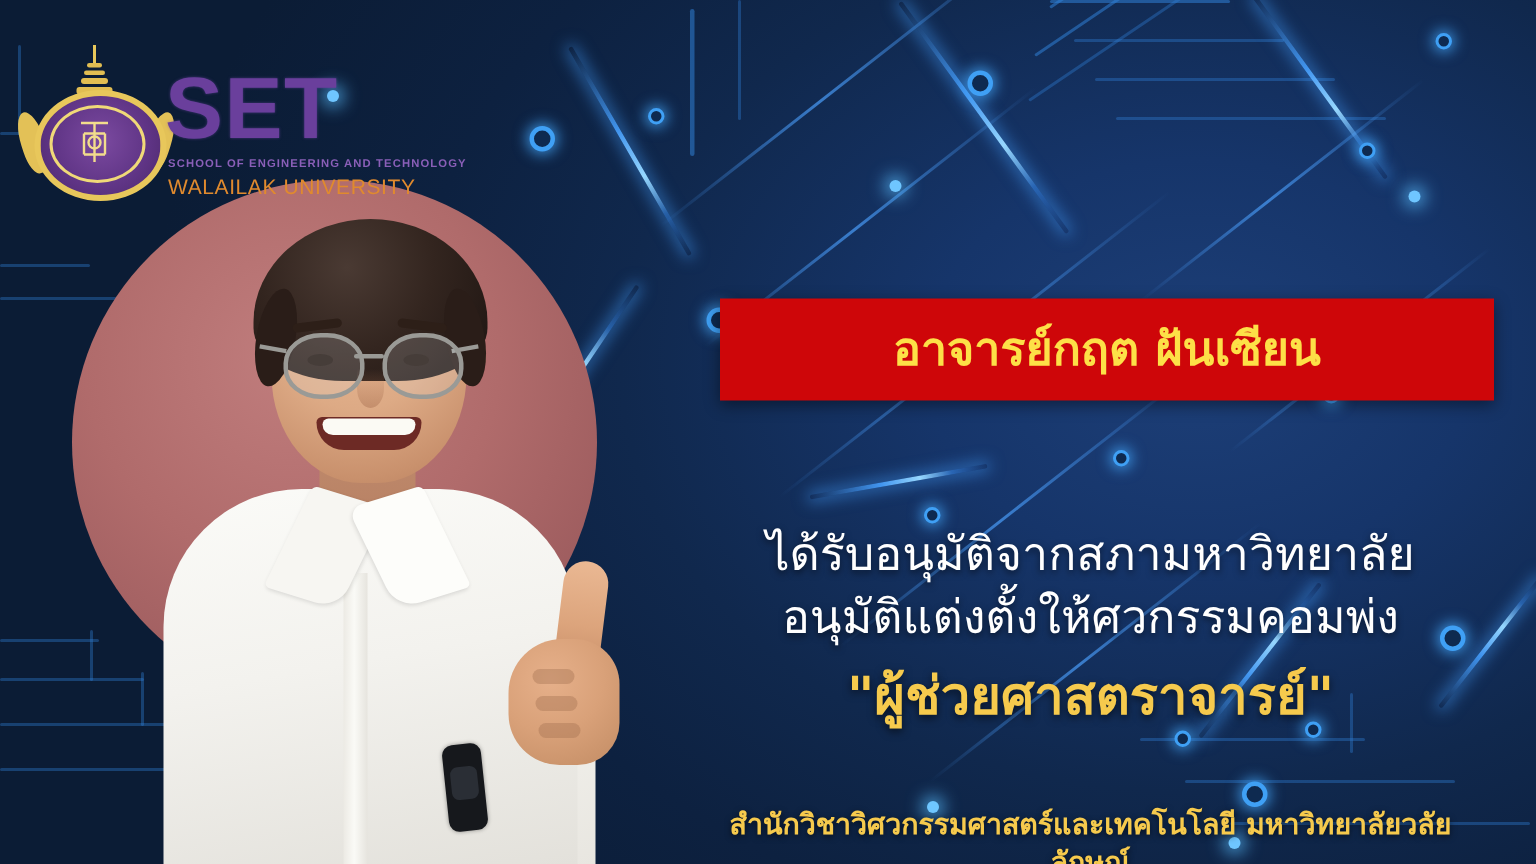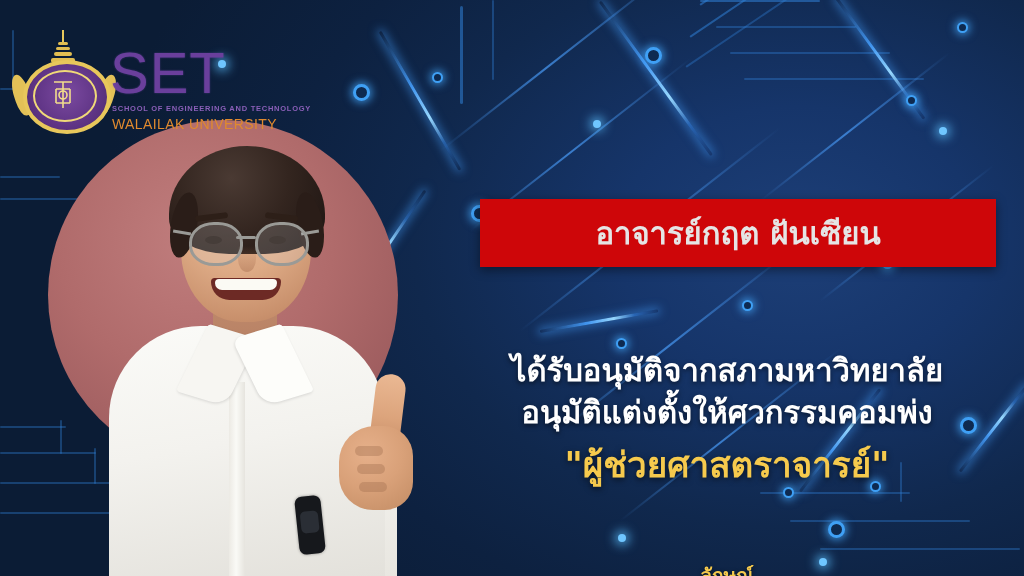--- a/index.html
+++ b/index.html
@@ -71,39 +71,39 @@
   .seal{position:absolute;left:6px;top:16px;width:86px;height:96px;}
   .seal-ring{position:absolute;left:3px;top:30px;width:80px;height:66px;border-radius:50%;
     border:4px solid #e8c75b;background:radial-gradient(circle at 50% 45%,#7b4aa0 0%,#5f3485 60%,#4b2869 100%);}
   .seal-inner{position:absolute;left:13px;top:40px;width:60px;height:48px;border-radius:50%;border:2px solid #f0d978;}
   .seal-mono{position:absolute;left:30px;top:48px;width:26px;height:34px;}
   .seal-spire{position:absolute;left:31px;top:0px;width:24px;height:38px;}
   .spire-tip{position:absolute;left:11px;top:0;width:2px;height:13px;background:#e8c75b;}
   .spire-t{position:absolute;background:#e1bd52;border-radius:2px;}
   .seal-wing{position:absolute;top:44px;width:16px;height:42px;background:#e3c157;border-radius:50% 50% 40% 40%;}
   .seal-wing.l{left:-6px;transform:rotate(-18deg);} .seal-wing.r{left:78px;transform:rotate(18deg);}
-  .set-word{position:absolute;left:96px;top:30px;font-size:58px;font-weight:normal;letter-spacing:1px;
+  .set-word{position:absolute;left:96px;top:30px;font-size:58px;font-weight:bold;letter-spacing:1px;
     color:#6a3f9c;line-height:1;text-shadow:0 0 2px rgba(130,80,190,.5);}
   .set-sub1{position:absolute;left:98px;top:90px;font-size:7.5px;font-weight:bold;letter-spacing:.75px;color:#8a5fb8;white-space:nowrap;}
   .set-sub2{position:absolute;left:98px;top:102px;font-size:14px;font-weight:normal;letter-spacing:.4px;color:#e08a2e;white-space:nowrap;}
   
   #content{position:absolute;left:430px;top:0;width:594px;height:576px;}
   .thai{font-family:"DejaVu Sans","Liberation Sans",sans-serif;}
   #title{position:absolute;left:0;top:96px;width:594px;text-align:center;
     font-size:50px;font-weight:bold;color:#f6ca4d;line-height:1.1;white-space:nowrap;
     text-shadow:0 2px 5px rgba(0,0,0,.55),0 0 2px rgba(0,0,0,.4);}
   #name-banner{position:absolute;left:50px;top:199px;width:516px;height:68px;
     background:#ce0609;display:flex;align-items:center;justify-content:center;
     box-shadow:0 3px 10px rgba(0,0,0,.45);}
-  #name-text{font-size:31px;font-weight:bold;color:#e5e5e5;white-space:nowrap;line-height:1;}
+  #name-text{font-size:31px;font-weight:bold;color:#fde047;white-space:nowrap;line-height:1;}
   #program-banner{position:absolute;left:50px;top:271px;width:516px;height:45px;
     background:#ffffff;border-top:3px solid #ce0609;display:flex;align-items:center;justify-content:center;
     box-shadow:0 3px 9px rgba(0,0,0,.4);}
   #program-text{font-size:21px;font-weight:bold;color:#111b34;white-space:nowrap;line-height:1;}
-  .body-line{position:absolute;left:0;width:594px;text-align:center;font-size:31px;font-weight:bold;
+  .body-line{position:absolute;left:0;width:594px;text-align:center;font-size:31px;font-weight:normal;
     color:#ffffff;white-space:nowrap;line-height:1;text-shadow:0 2px 5px rgba(0,0,0,.55);}
   #body1{top:355px;} #body2{top:397px;}
   #position{position:absolute;left:0;top:448px;width:594px;text-align:center;
     font-size:35px;font-weight:bold;color:#f6ca4d;white-space:nowrap;line-height:1;
     text-shadow:0 2px 6px rgba(0,0,0,.6);}
   .footer-line{position:absolute;left:0;width:594px;text-align:center;font-size:19px;font-weight:bold;
     color:#f6ca4d;white-space:nowrap;line-height:1;text-shadow:0 1px 4px rgba(0,0,0,.6);}
   #footer1{top:541px;} #footer2{top:566px;}
 </style>
 </head>
@@ -247,15 +247,16 @@
     <div id="name-banner">
       <span id="name-text" class="thai">อาจารย์กฤต ฝันเซียน</span>
     </div>
 
 
     <div id="body1" class="body-line thai">ได้รับอนุมัติจากสภามหาวิทยาลัย</div>
     <div id="body2" class="body-line thai">อนุมัติแต่งตั้งให้ศวกรรมคอมพ่ง</div>
 
     <div id="position" class="thai">"ผู้ช่วยศาสตราจารย์"</div>
 
+    <div id="footer1" class="footer-line thai">สำนักวิชาวิศวกรรมศาสตร์และเทคโนโลยี มหาวิทยาลัยวลัย</div>
     <div id="footer2" class="footer-line thai">ลักษณ์</div>
   </div>
 </div>
 
 </body></html>

